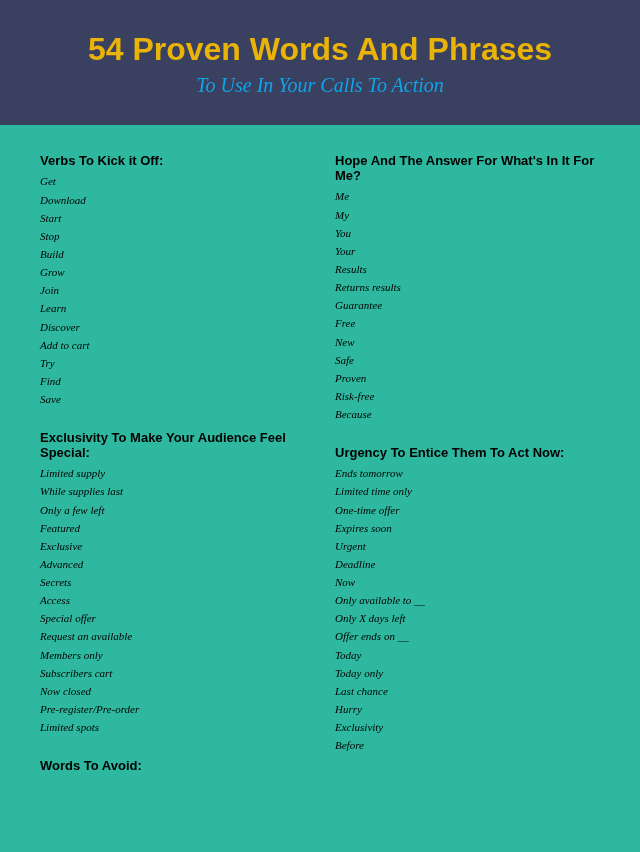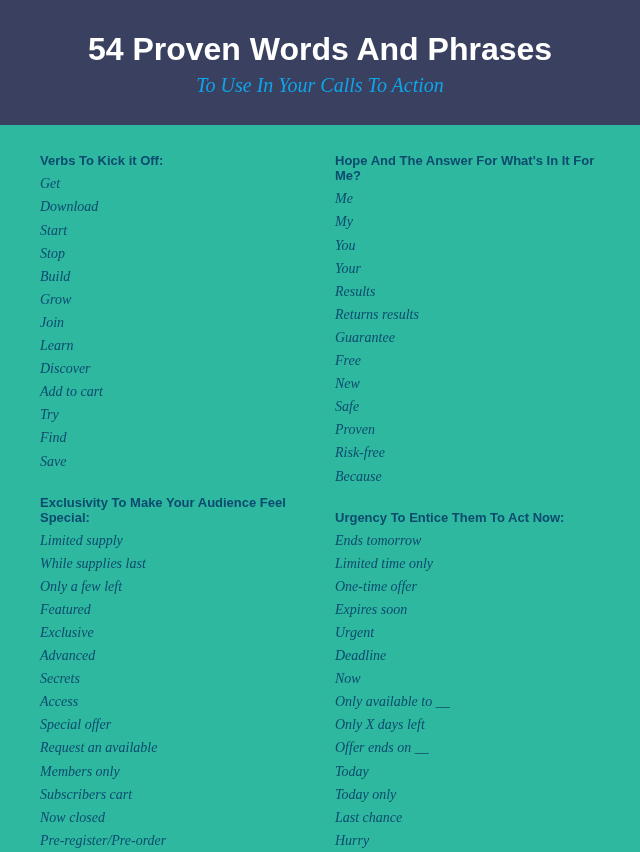--- a/index.html
+++ b/index.html
@@ -11,21 +11,21 @@
       background-color: #2eb8a0;
     }
 
     .header {
       background-color: #3a4060;
       padding: 30px 40px 28px 40px;
       text-align: center;
     }
 
     .header-title {
-      color: #ffffff;
+      color: #eab308;
       font-size: 32px;
       font-weight: 900;
       font-family: Arial, sans-serif;
       line-height: 1.2;
       margin-bottom: 6px;
     }
 
     .header-subtitle {
       color: #0ea5e9;
       font-size: 20px;
@@ -42,29 +42,29 @@
     }
 
     .section {
       margin-bottom: 22px;
     }
 
     .section-title {
       font-family: Arial, sans-serif;
       font-weight: bold;
       font-size: 13px;
-      color: #0c4a6e;
+      color: #000000;
       margin-bottom: 4px;
     }
 
     .section-item {
       font-family: Georgia, serif;
       font-style: italic;
-      font-size: 14px;
-      color: #0c4a6e;
+      font-size: 11px;
+      color: #000000;
       line-height: 1.65;
     }
   </style>
 </head>
 <body>
 
 <div class="header">
   <div class="header-title">54 Proven Words And Phrases</div>
   <div class="header-subtitle">To Use In Your Calls To Action</div>
 </div>

